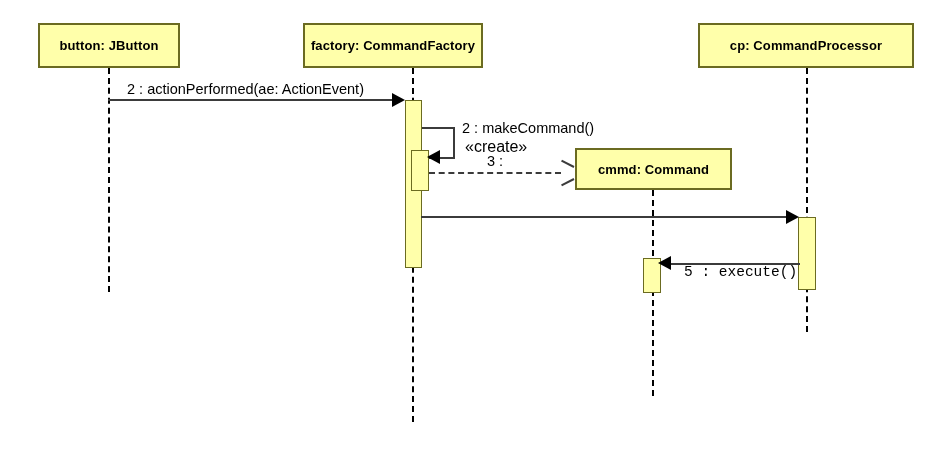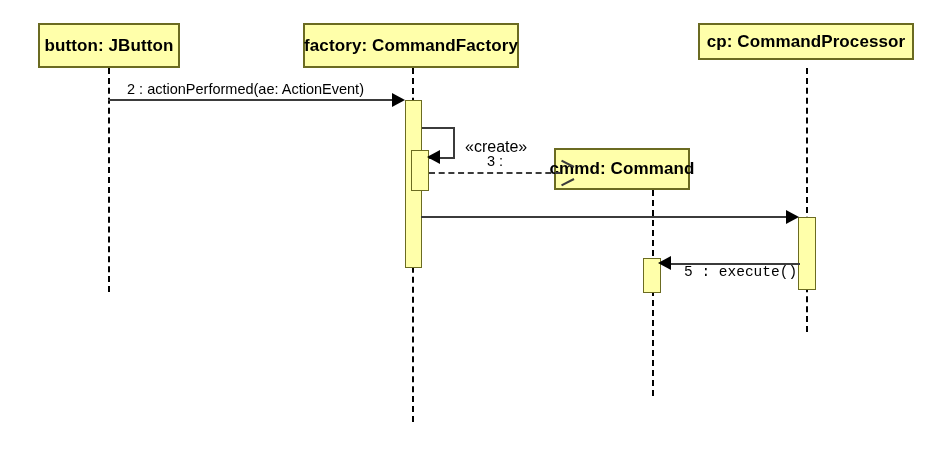--- a/index.html
+++ b/index.html
@@ -19,21 +19,21 @@
   }
   .lifeline-box {
     position: absolute;
     background: #ffffaa;
     border: 2px solid #6b6b21;
     box-sizing: border-box;
     display: flex;
     align-items: center;
     justify-content: center;
     font-weight: bold;
-    font-size: 17px;
+    font-size: 13px;
     color: #000000;
     letter-spacing: 0.1px;
     white-space: nowrap;
   }
   .lifeline-dash {
     position: absolute;
     width: 0;
     border-left: 2px dashed #000000;
     box-sizing: border-box;
   }
@@ -117,48 +117,49 @@
 
   <div class="lifeline-dash" style="left:108px; top:68px; height:224px;"></div>
   <div class="lifeline-dash" style="left:412px; top:68px; height:354px;"></div>
   <div class="lifeline-dash" style="left:806px; top:68px; height:264px;"></div>
   <div class="lifeline-dash" style="left:652px; top:190px; height:206px;"></div>
 
   <div class="lifeline-box" style="left:38px; top:23px; width:142px; height:45px;">
     <span>button: JButton</span>
   </div>
 
-  <div class="lifeline-box" style="left:303px; top:23px; width:216px; height:45px;">
+  <div class="lifeline-box" style="left:303px; top:23px; width:180px; height:45px;">
     <span>factory: CommandFactory</span>
   </div>
 
-  <div class="lifeline-box" style="left:698px; top:23px; width:216px; height:37px;">
+  <div class="lifeline-box" style="left:698px; top:23px; width:216px; height:45px;">
     <span>cp: CommandProcessor</span>
   </div>
 
-  <div class="lifeline-box" style="left:554px; top:148px; width:136px; height:42px;">
+  <div class="lifeline-box" style="left:575px; top:148px; width:157px; height:42px;">
     <span>cmmd: Command</span>
   </div>
 
   <div class="activation" style="left:405px; top:100px; width:17px; height:168px;"></div>
 
   <div class="activation" style="left:411px; top:150px; width:18px; height:41px;"></div>
 
   <div class="activation" style="left:798px; top:217px; width:18px; height:73px;"></div>
 
   <div class="activation" style="left:643px; top:258px; width:18px; height:35px;"></div>
 
   <div class="msg-line" style="left:108px; top:99px; width:290px;"></div>
   <div class="arrowhead arrow-right" style="left:392px; top:93px;"></div>
   <div class="msg-label" style="left:127px; top:81px;">2 : actionPerformed(ae: ActionEvent)</div>
 
   <div class="msg-line" style="left:422px; top:127px; width:33px;"></div>
   <div class="vline" style="left:453px; top:127px; height:31px;"></div>
   <div class="msg-line" style="left:429px; top:157px; width:26px;"></div>
   <div class="arrowhead arrow-left" style="left:427px; top:150px;"></div>
+  <div class="msg-label" style="left:462px; top:120px;">2 : makeCommand()</div>
   <div class="stereotype" style="left:465px; top:138px;">«create»</div>
 
   <div class="msg-line dashed" style="left:429px; top:172px; width:132px;"></div>
   <div class="arrowhead arrow-open-right" style="left:560px; top:166px;"></div>
   <div class="msg-label" style="left:487px; top:153px;">3 :</div>
 
   <div class="msg-line" style="left:421px; top:216px; width:372px;"></div>
   <div class="arrowhead arrow-right" style="left:786px; top:210px;"></div>
 
   <div class="msg-line" style="left:670px; top:263px; width:130px;"></div>

